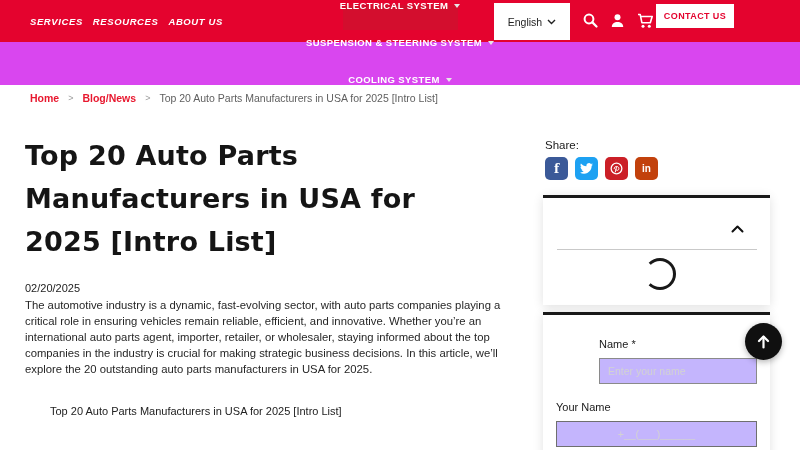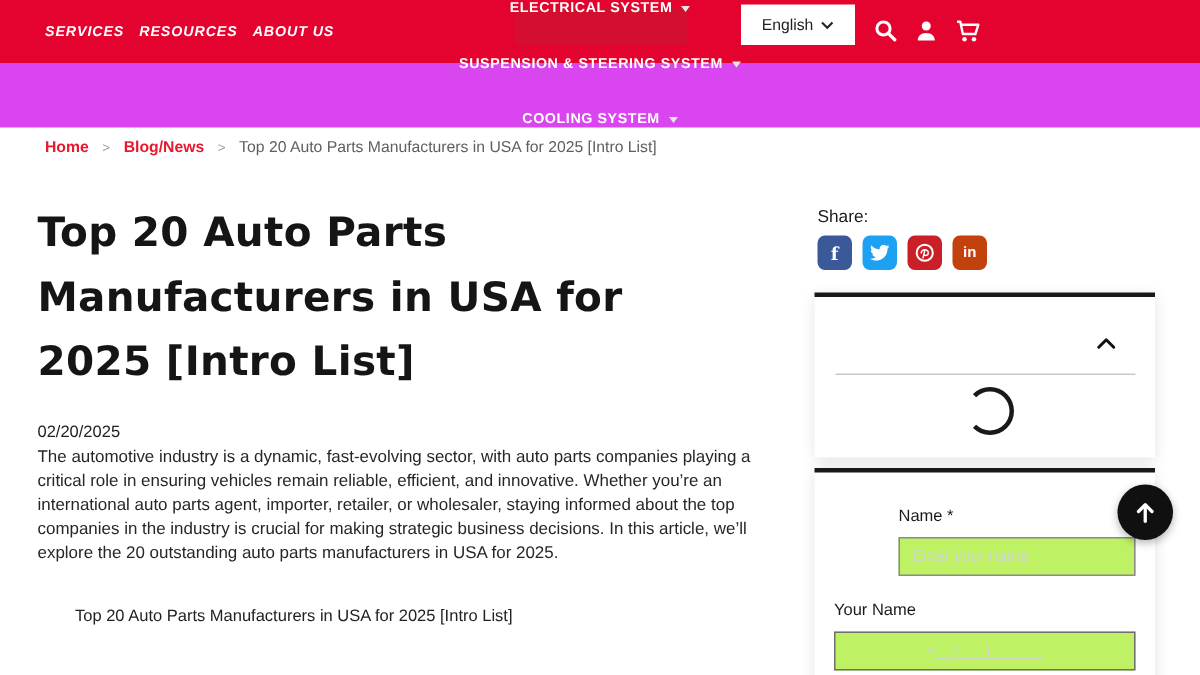--- a/index.html
+++ b/index.html
@@ -6,21 +6,21 @@
   body{
     width:800px;height:450px;overflow:hidden;position:relative;
     background:#ffffff;font-family:"Liberation Sans",sans-serif;
     -webkit-font-smoothing:antialiased;
   }
   
   .topbar{position:absolute;top:0;left:0;width:800px;height:42px;background:#e4032e;}
   .topbar-links{position:absolute;left:30px;top:0;height:42px;display:flex;align-items:center;gap:10px;font-style:italic;}
   .topbar-link{color:#fff;font-size:9.5px;font-weight:700;letter-spacing:.6px;cursor:pointer;white-space:nowrap;}
   .logo-box{position:absolute;left:343px;top:5px;width:115px;height:25px;background:#d30e2e;cursor:pointer;}
-  .lang-box{position:absolute;left:494px;top:3px;width:76px;height:27px;background:#fff;box-sizing:border-box;
+  .lang-box{position:absolute;left:494px;top:3px;width:76px;height:37px;background:#fff;box-sizing:border-box;
     display:flex;align-items:center;justify-content:center;gap:5px;cursor:pointer;}
   .lang-label{color:#222;font-size:10.5px;}
   .hicon{position:absolute;top:13px;cursor:pointer;line-height:0;}
   .hicon svg{display:block;}
   .contact-btn{position:absolute;left:656px;top:4px;width:78px;height:24px;background:#fff;color:#e4032e;
     font-size:9px;font-weight:700;letter-spacing:.4px;display:flex;align-items:center;justify-content:center;cursor:pointer;}
   
   .nav{position:absolute;top:42px;left:0;width:800px;height:43px;background:#d946ef;
     display:flex;align-items:center;justify-content:flex-end;gap:26px;flex-direction:column;}
   .nav-item{color:#fff;font-size:9.5px;font-weight:700;letter-spacing:.4px;display:flex;align-items:center;gap:6px;cursor:pointer;white-space:nowrap;}
@@ -48,21 +48,21 @@
   .card1{top:195px;height:110px;}
   .chevron-up{position:absolute;right:26px;top:27px;cursor:pointer;line-height:0;}
   .divider{position:absolute;left:14px;right:13px;top:51px;border-top:1px solid #c9c9c9;}
   .spinner{position:absolute;left:50%;top:60px;margin-left:-13px;width:26px;height:26px;border-radius:50%;
     border:3.5px solid #191919;border-left-color:transparent;animation:spin 1s linear infinite;}
   @keyframes spin{from{transform:rotate(45deg)}to{transform:rotate(405deg)}}
   .card2{top:312px;height:160px;padding:23px 13px 0;}
   .form-row{display:flex;gap:6px;margin-left:43px;}
   .field{flex:1;min-width:0;}
   .field-label{font-size:11px;color:#1a1a1a;margin-bottom:8px;}
-  .field input{width:100%;height:26px;box-sizing:border-box;border:1px solid #8a8a8a;background:#bef264;
+  .field input{width:100%;height:26px;box-sizing:border-box;border:1px solid #8a8a8a;background:#c4b5fd;
     font-family:"Liberation Sans",sans-serif;font-size:10.5px;color:#333;padding:0 8px;outline:none;}
   .field input::placeholder{color:#d2d2d2;}
   .phone-block{margin-top:17px;}
   .phone-block input{border-color:#6f6f6f;text-align:center;}
   .back-top{position:absolute;left:745px;top:323px;width:37px;height:37px;border-radius:50%;background:#101010;
     display:flex;align-items:center;justify-content:center;cursor:pointer;z-index:6;box-shadow:0 2px 6px rgba(0,0,0,.3);}
 </style>
 </head>
 <body>
 
@@ -95,20 +95,21 @@
     </svg>
   </div>
   <div class="hicon" style="left:637px;">
     <svg width="17" height="16" viewBox="0 0 17 16">
       <path d="M1 1.5h2.2l1.7 8.2h8.4l1.9-6.2H4.1" fill="none" stroke="#fff" stroke-width="1.6" stroke-linejoin="round"></path>
       <circle cx="6" cy="13.2" r="1.5" fill="#fff"></circle>
       <circle cx="12.3" cy="13.2" r="1.5" fill="#fff"></circle>
     </svg>
   </div>
 
+  <div class="contact-btn">CONTACT US</div>
 </div>
 
 <div class="nav">
   <div class="nav-item">
     <span>MAKES</span>
     <i class="caret"></i>
   </div>
   <div class="nav-item">
     <span>ENGINE SYSTEM</span>
     <i class="caret"></i>

